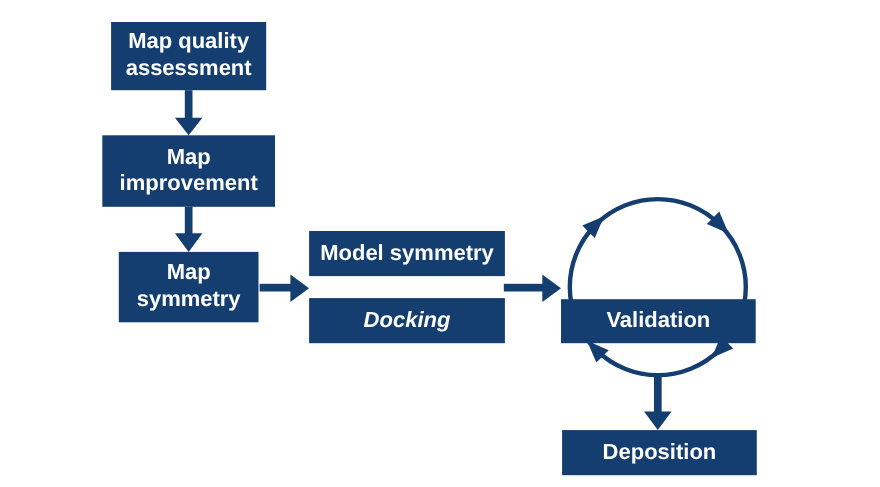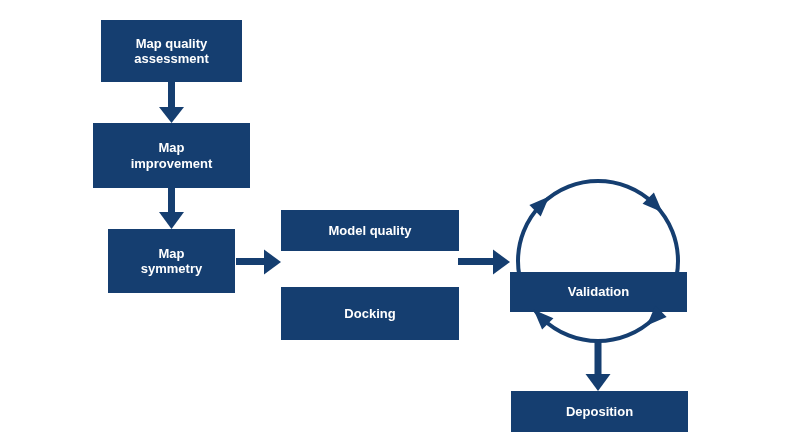--- a/index.html
+++ b/index.html
@@ -25,31 +25,31 @@
   .layer.behind{z-index:0;}
   .layer.front{z-index:2;}
   .node{
     position:absolute;
     z-index:1;
     background:var(--navy,#153e70);
     color:var(--text,#ffffff);
     display:flex;align-items:center;justify-content:center;
     text-align:center;
     font-weight:bold;
-    font-size:13px;
+    font-size:20px;
     line-height:1.18;
     white-space:pre-line;
     box-sizing:border-box;
   }
   
   .n-quality    {left:101px;top:20px; width:141px;height:62px;}
   .n-improve    {left:93px; top:123px;width:157px;height:65px;}
   .n-symmetry   {left:108px;top:229px;width:127px;height:64px;}
   .n-modelbuild {left:281px;top:210px;width:178px;height:41px;}
-  .n-docking    {left:281px;top:287px;width:178px;height:53px;}
+  .n-docking    {left:281px;top:271px;width:178px;height:41px;font-style:italic;}
   .n-refine     {left:510px;top:212px;width:177px;height:38px;}
   .n-validate   {left:510px;top:272px;width:177px;height:40px;}
   .n-deposition {left:511px;top:391px;width:177px;height:41px;}
 
   .arrow-fill{fill:var(--navy,#153e70);}
   .cycle-stroke{fill:none;stroke:var(--navy,#153e70);stroke-width:4px;}
 </style>
 </head>
 <body>
 
@@ -58,21 +58,21 @@
   <svg class="layer behind" viewBox="0 0 800 443">
     <circle class="cycle-stroke" cx="598" cy="261" r="80"></circle>
   </svg>
 
   <div class="node n-quality">Map quality
 assessment</div>
   <div class="node n-improve">Map
 improvement</div>
   <div class="node n-symmetry">Map
 symmetry</div>
-  <div class="node n-modelbuild">Model quality</div>
+  <div class="node n-modelbuild">Model symmetry</div>
   <div class="node n-docking">Docking</div>
   <div class="node n-deposition">Deposition</div>
   <div class="node n-validate">Validation</div>
 
   <svg class="layer front" viewBox="0 0 800 443">
 
     <g>
       <rect class="arrow-fill" x="168" y="82" width="7" height="26"></rect>
       <polygon class="arrow-fill" points="159,107 184,107 171.5,123"></polygon>
     </g>

